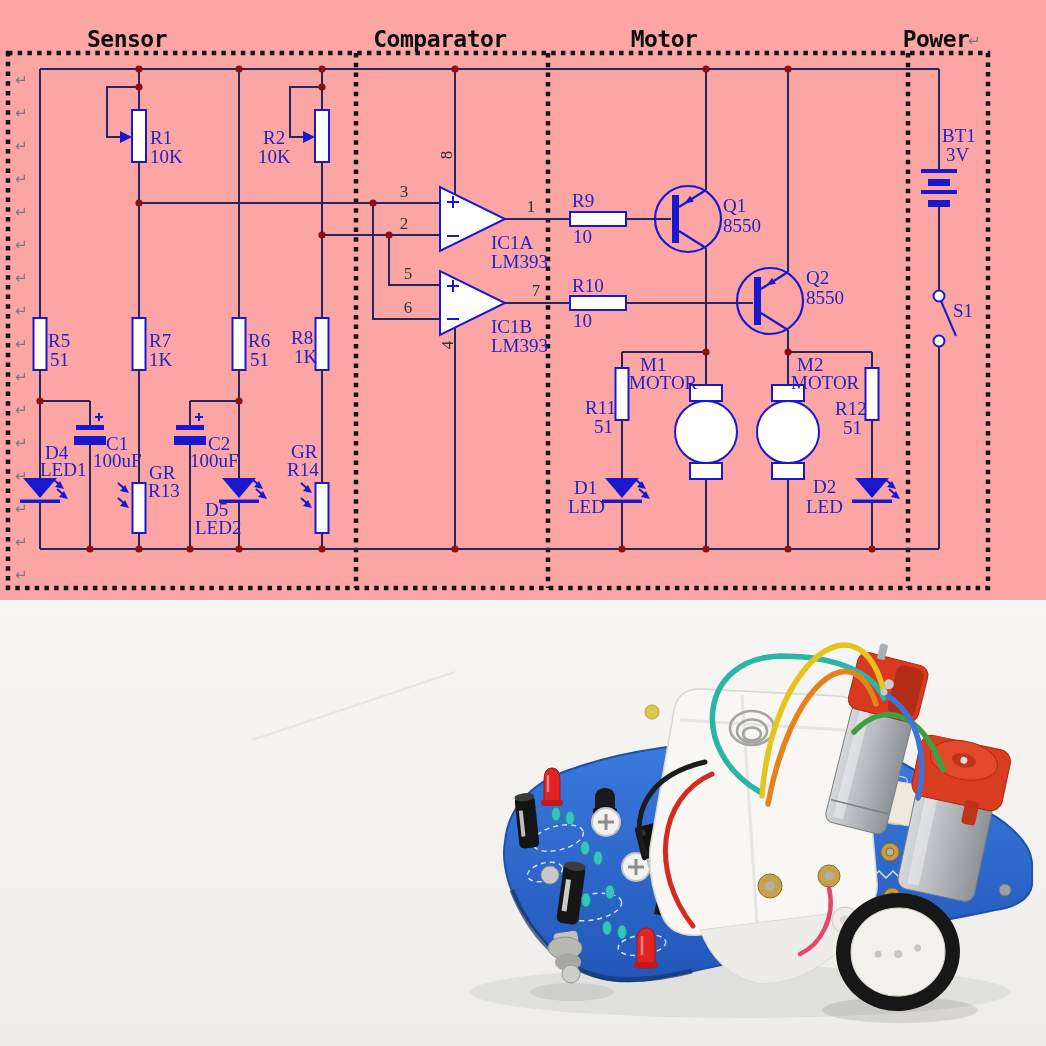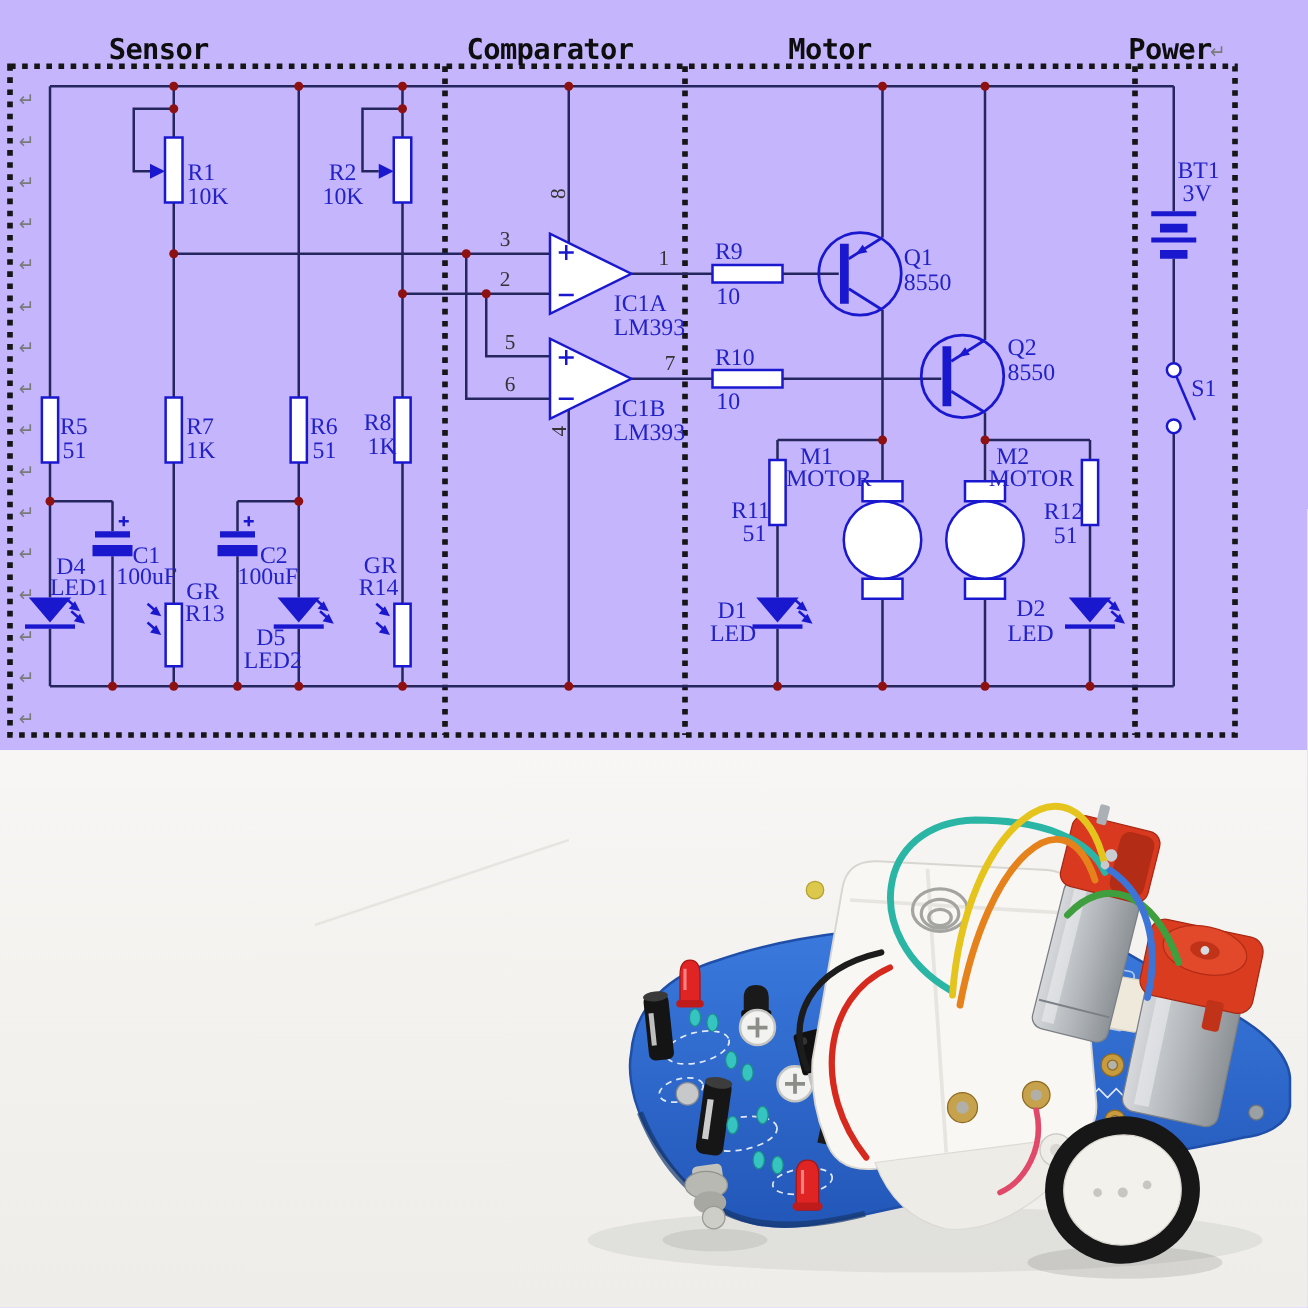--- a/index.html
+++ b/index.html
@@ -1,16 +1,16 @@
 <!DOCTYPE html>
 <html><head>
 <meta charset="utf-8">
 <style>
   html,body{margin:0;padding:0;background:#fff;}
-  .canvas{position:relative;width:1046px;height:1046px;overflow:hidden;background:#c4b5fd;
+  .canvas{position:relative;width:1046px;height:1046px;overflow:hidden;background:#fca5a5;
           font-family:"Liberation Serif",serif;text-align:right;}
   svg{display:block;}
   #photo-svg{position:absolute;left:0;top:600px;}
   #schem-svg{position:absolute;left:0;top:0;}
   .wire{stroke:#26265e;stroke-width:2;fill:none;}
   .sym{stroke:#1a18cf;stroke-width:2.2;fill:none;}
   .symf{fill:#1a18cf;stroke:none;}
   .symln{stroke:#1a18cf;stroke-width:2;fill:none;}
   .box{fill:#ffffff;stroke:#1a18cf;stroke-width:2;}
   .dot{fill:#8e1111;}

